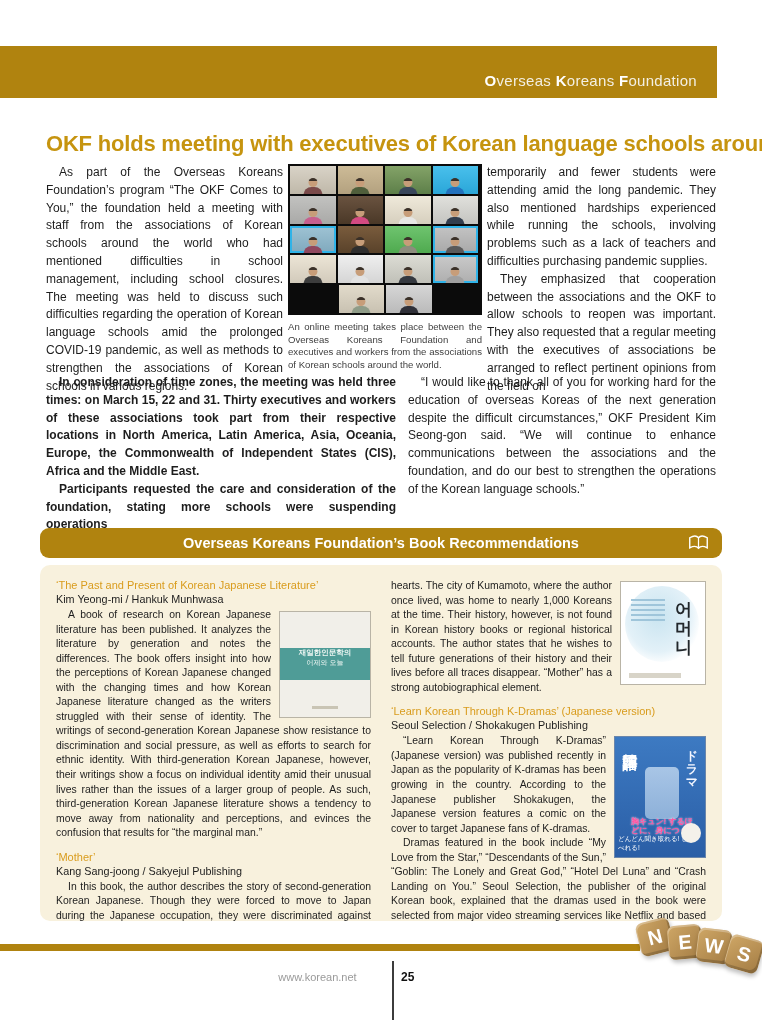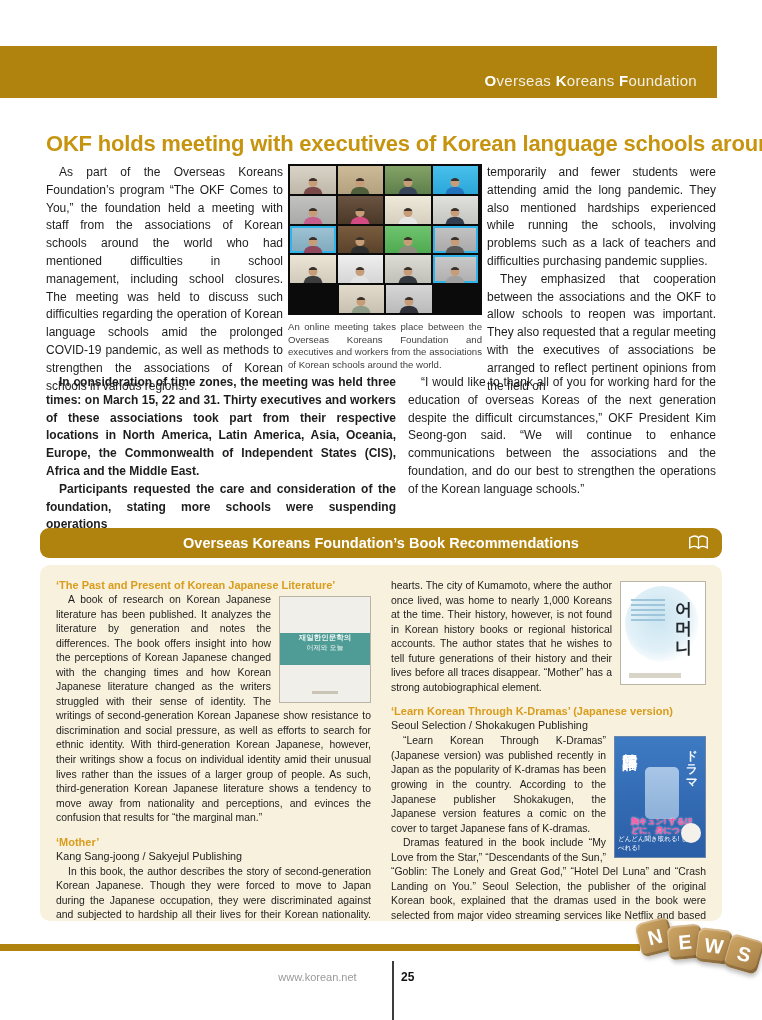--- a/index.html
+++ b/index.html
@@ -39,21 +39,21 @@
   .col-br { width:308px; }
 
   
   .bookbox { position:absolute; left:40px; top:528px; width:682px; }
   .bookbox-header { height:30px; background:#b0830f; border-radius:9px; color:#fff; font-weight:bold;
                     font-size:14.5px; text-align:center; line-height:30px; position:relative; }
   .book-icon { position:absolute; right:13px; top:7px; }
   .bookbox-body { margin-top:7px; background:#f8f1dd; border-radius:10px; height:356px; padding:14px 16px;
                   display:flex; gap:20px; overflow:hidden; }
   .bcol { width:315px; }
-  .bk-heading { color:#d99c1d; font-weight:bold; font-size:11px; margin-bottom:2px; }
+  .bk-heading { color:#d99c1d; font-weight:normal; font-size:11px; margin-bottom:2px; }
   .bk-author { font-size:10.8px; color:#1d1d1d; margin-bottom:3px; }
   .bk-text { font-size:10.4px; line-height:14.55px; color:#1d1d1d; text-align:justify; text-indent:12px; }
   .bk-text.cont { text-indent:0; }
   .bk-gap { height:10px; }
 
   .cover { float:right; border:1px solid #b9b4a6; background:#fff; position:relative; overflow:hidden; }
   .cover1 { width:92px; height:107px; margin:3px 0 4px 8px; background:#f1efe9; }
   .c1-band { position:absolute; left:0; top:36px; width:100%; height:32px; background:#4f9c97; color:#eef6f3;
              text-align:center; }
   .c1-line1 { font-size:7.5px; font-weight:bold; }
@@ -257,20 +257,21 @@
       <span>Overseas Koreans Foundation’s Book Recommendations</span>
       <svg class="book-icon" width="21" height="16" viewBox="0 0 24 18">
         <path d="M2 3 C6 0.5, 10 0.5, 12 3 C14 0.5, 18 0.5, 22 3 L22 14.5 C18 12.5, 14 12.5, 12 15 C10 12.5, 6 12.5, 2 14.5 Z" fill="none" stroke="#ffffff" stroke-width="1.6"></path>
         <line x1="12" y1="3" x2="12" y2="15" stroke="#ffffff" stroke-width="1.4"></line>
       </svg>
     </div>
     <div class="bookbox-body">
 
       <div class="bcol">
         <div class="bk-heading">‘The Past and Present of Korean Japanese Literature’</div>
+        <div class="bk-author">Kim Yeong-mi / Hankuk Munhwasa</div>
         <div>
           <div class="cover cover1">
             <div class="c1-band">
               <div class="c1-line1">재일한인문학의</div>
               <div class="c1-line2">어제와 오늘</div>
             </div>
             <div class="c1-foot"></div>
           </div>
           <p class="bk-text">A book of research on Korean Japanese literature has been published. It analyzes the literature by generation and notes the differences. The book offers insight into how the perceptions of Korean Japanese changed with the changing times and how Korean Japanese literature changed as the writers struggled with their sense of identity. The writings of second-generation Korean Japanese show resistance to discrimination and social pressure, as well as efforts to search for ethnic identity. With third-generation Korean Japanese, however, their writings show a focus on individual identity amid their unusual lives rather than the issues of a larger group of people. As such, third-generation Korean Japanese literature shows a tendency to move away from nationality and perceptions, and evinces the confusion that results for “the marginal man.”</p>
         </div>

